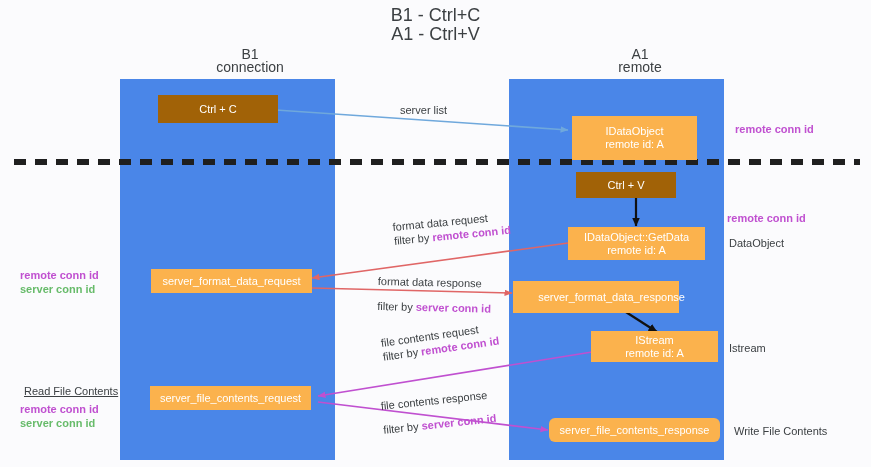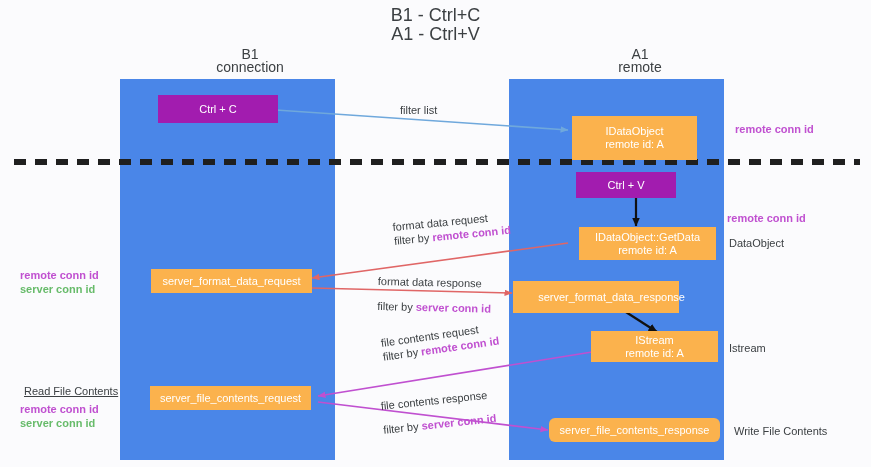--- a/index.html
+++ b/index.html
@@ -29,21 +29,21 @@
   
   .lane{background:#4a86e8;}
 
   
   .box{
     box-sizing:border-box;
     display:flex;align-items:center;justify-content:center;
     text-align:center;color:#ffffff;font-size:11px;line-height:13px;
     white-space:pre-line;
   }
-  .box.green{background:#a21caf;}
+  .box.green{background:#a16207;}
   .box.orange{background:#fbb24d;}
 
   
   .side{font-size:11px;line-height:14px;}
   .lbl-plain{color:#3c4043;}
   .lbl-purple{color:#c050d0;font-weight:bold;}
   .lbl-green{color:#67bb6a;font-weight:bold;}
 
   
   .edge{
@@ -104,36 +104,36 @@
     <line x1="318" y1="402" x2="548" y2="430" stroke="#c050d0" stroke-width="1.6" marker-end="url(#ah-mag)"></line>
   </svg>
 
   <div class="abs box green" style="left:158px;top:95px;width:120px;height:28px;">Ctrl + C</div>
 
   <div class="abs box orange" style="left:572px;top:116px;width:125px;height:44px;">IDataObject
 remote id: A</div>
 
   <div class="abs box green" style="left:576px;top:172px;width:100px;height:26px;">Ctrl + V</div>
 
-  <div class="abs box orange" style="left:568px;top:227px;width:137px;height:33px;margin-left:11px;">IDataObject::GetData
+  <div class="abs box orange" style="left:568px;top:227px;width:137px;height:33px;">IDataObject::GetData
 remote id: A</div>
 
   <div class="abs box orange" style="left:151px;top:269px;width:161px;height:24px;">server_format_data_request</div>
 
   <div class="abs box orange" style="left:513px;top:281px;width:166px;height:32px;padding-left:31px;">server_format_data_response</div>
 
   <div class="abs box orange" style="left:591px;top:331px;width:127px;height:31px;">IStream
 remote id: A</div>
 
   <div class="abs box orange" style="left:150px;top:386px;width:161px;height:24px;">server_file_contents_request</div>
 
   <div class="abs box orange" style="left:549px;top:418px;width:171px;height:24px;border-radius:6px;">server_file_contents_response</div>
 
   <div class="abs edge" style="left:400px;top:103px;">
-    <span>filter list</span>
+    <span>server list</span>
   </div>
 
   <div class="abs edge" style="left:392px;top:220px;transform:rotate(-5.5deg);">
     <div>format data request</div>
     <div><span>filter by </span><b class="p">remote conn id</b></div>
   </div>
 
   <div class="abs edge" style="left:378px;top:274px;transform:rotate(1.3deg);">
     <div>format data response</div>
     <div style="margin-top:11px;"><span>filter by </span><b class="m">server conn id</b></div>

